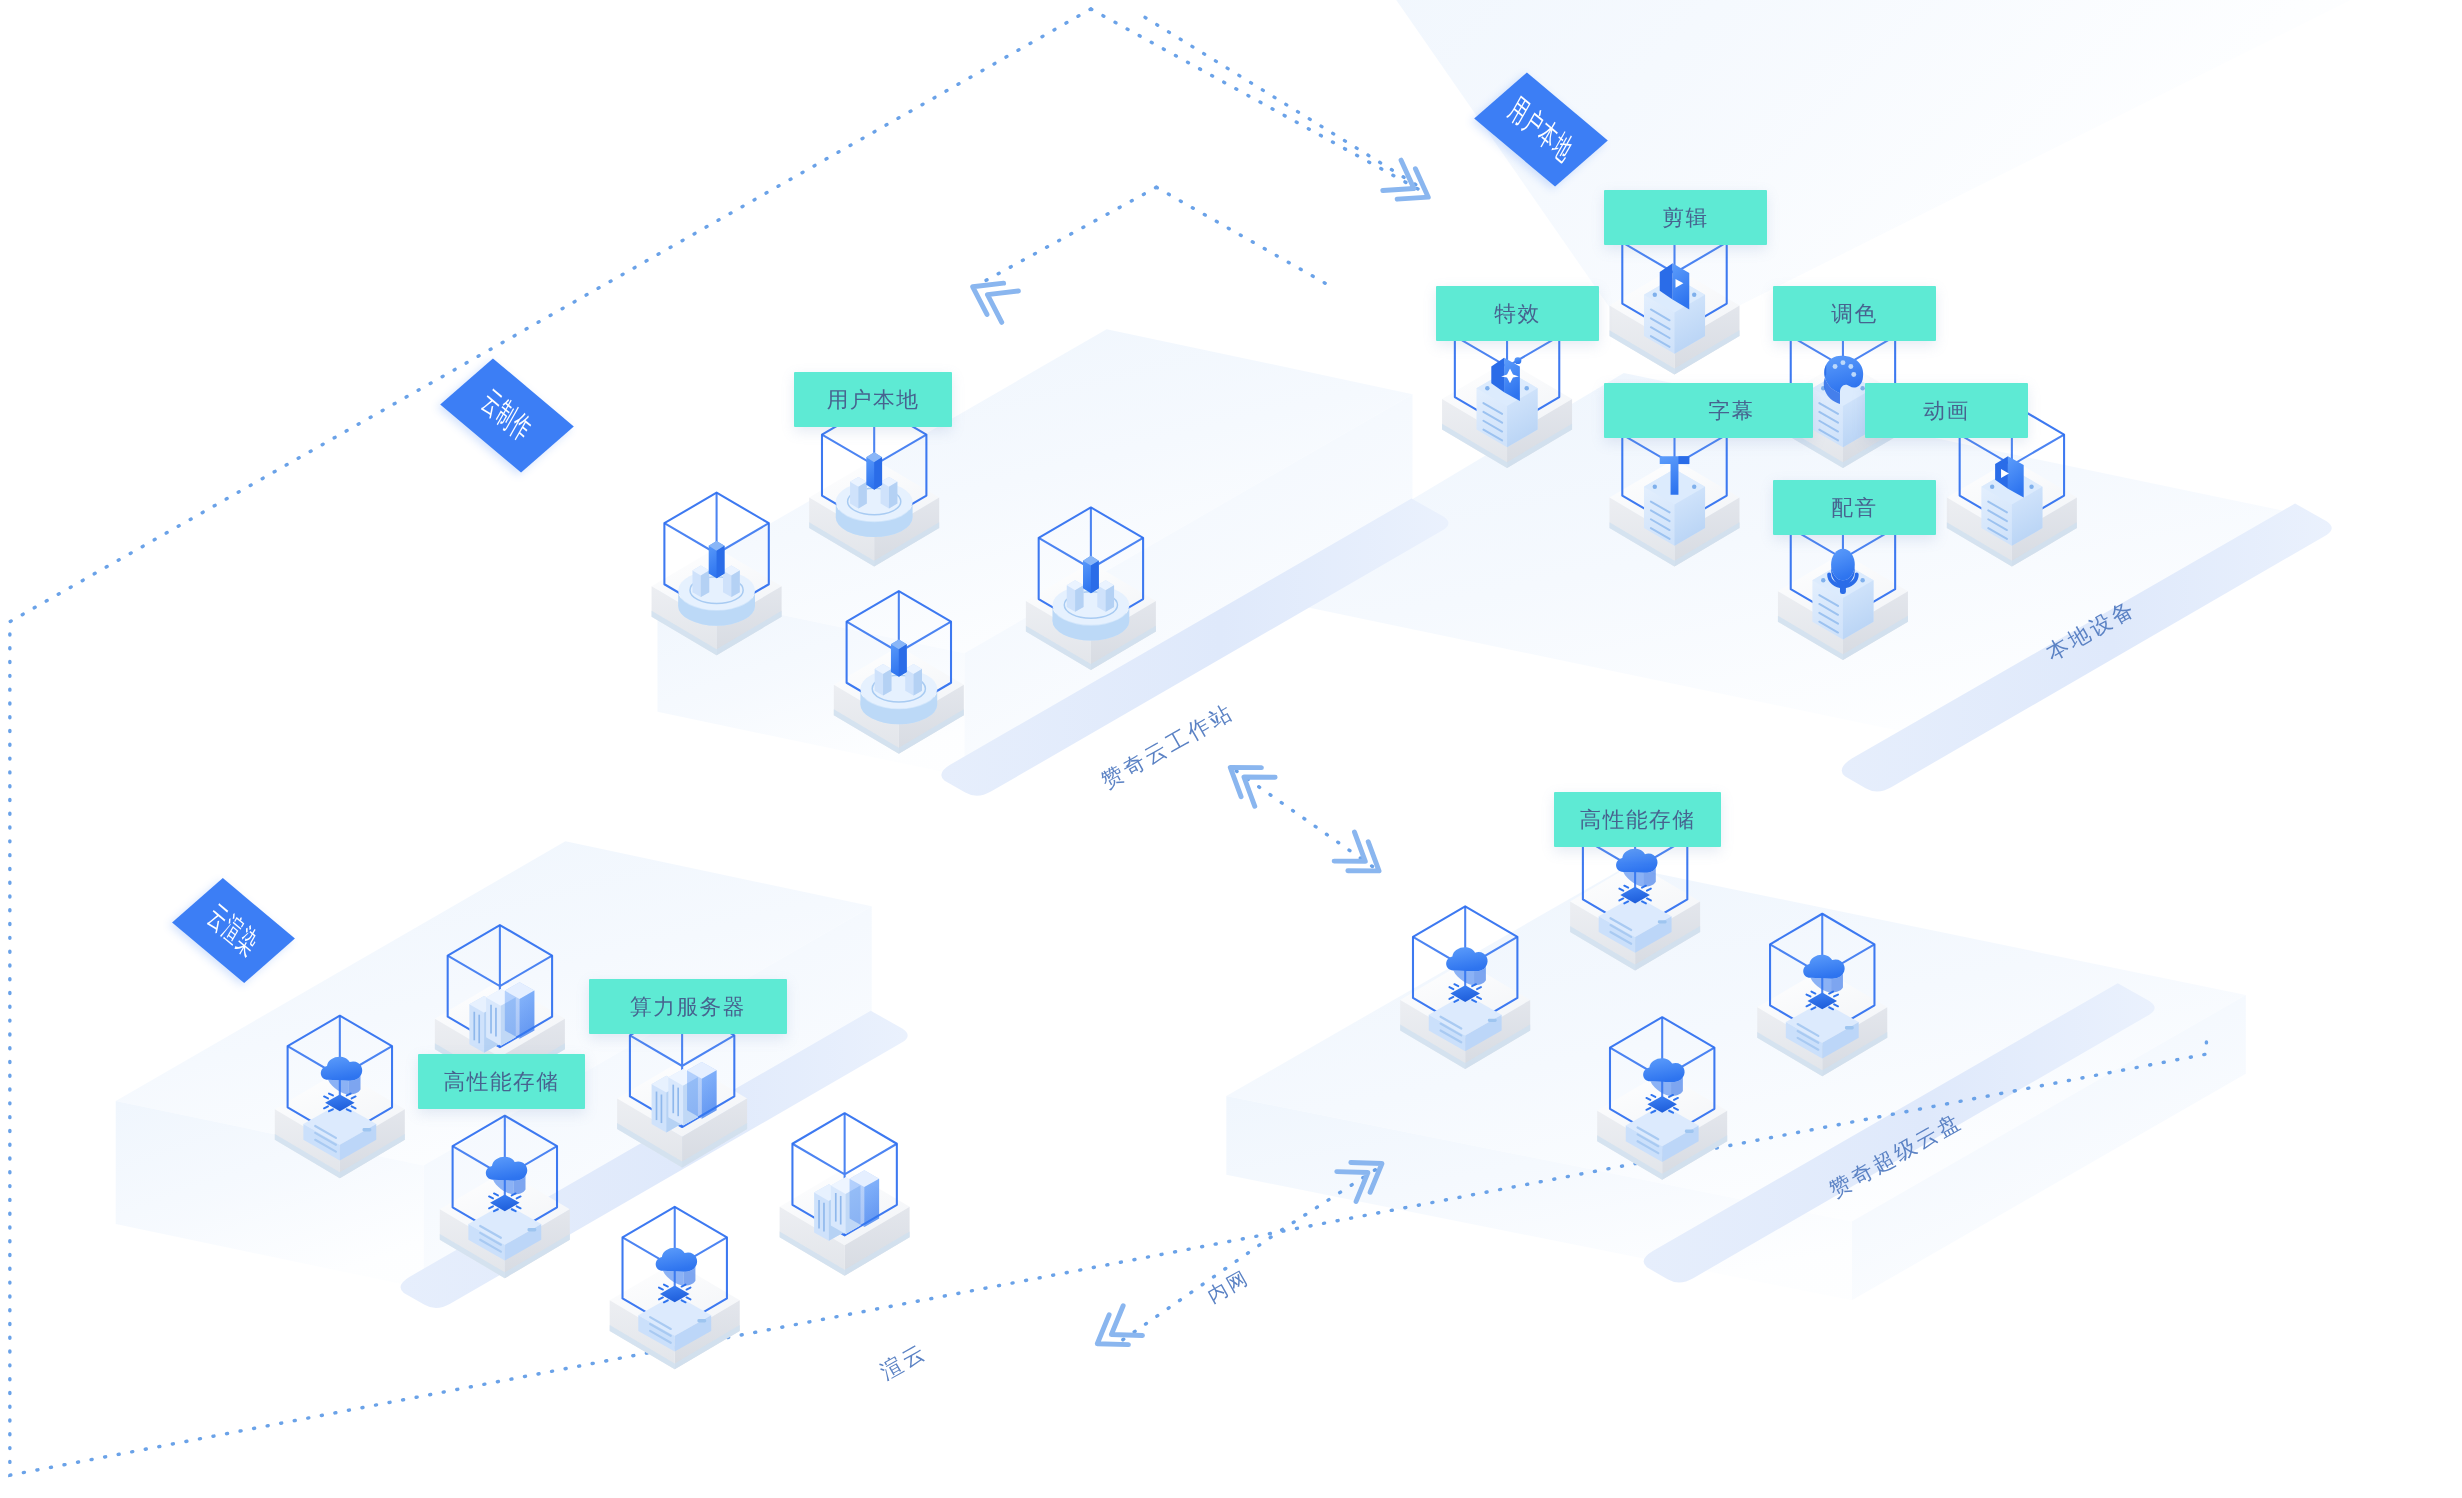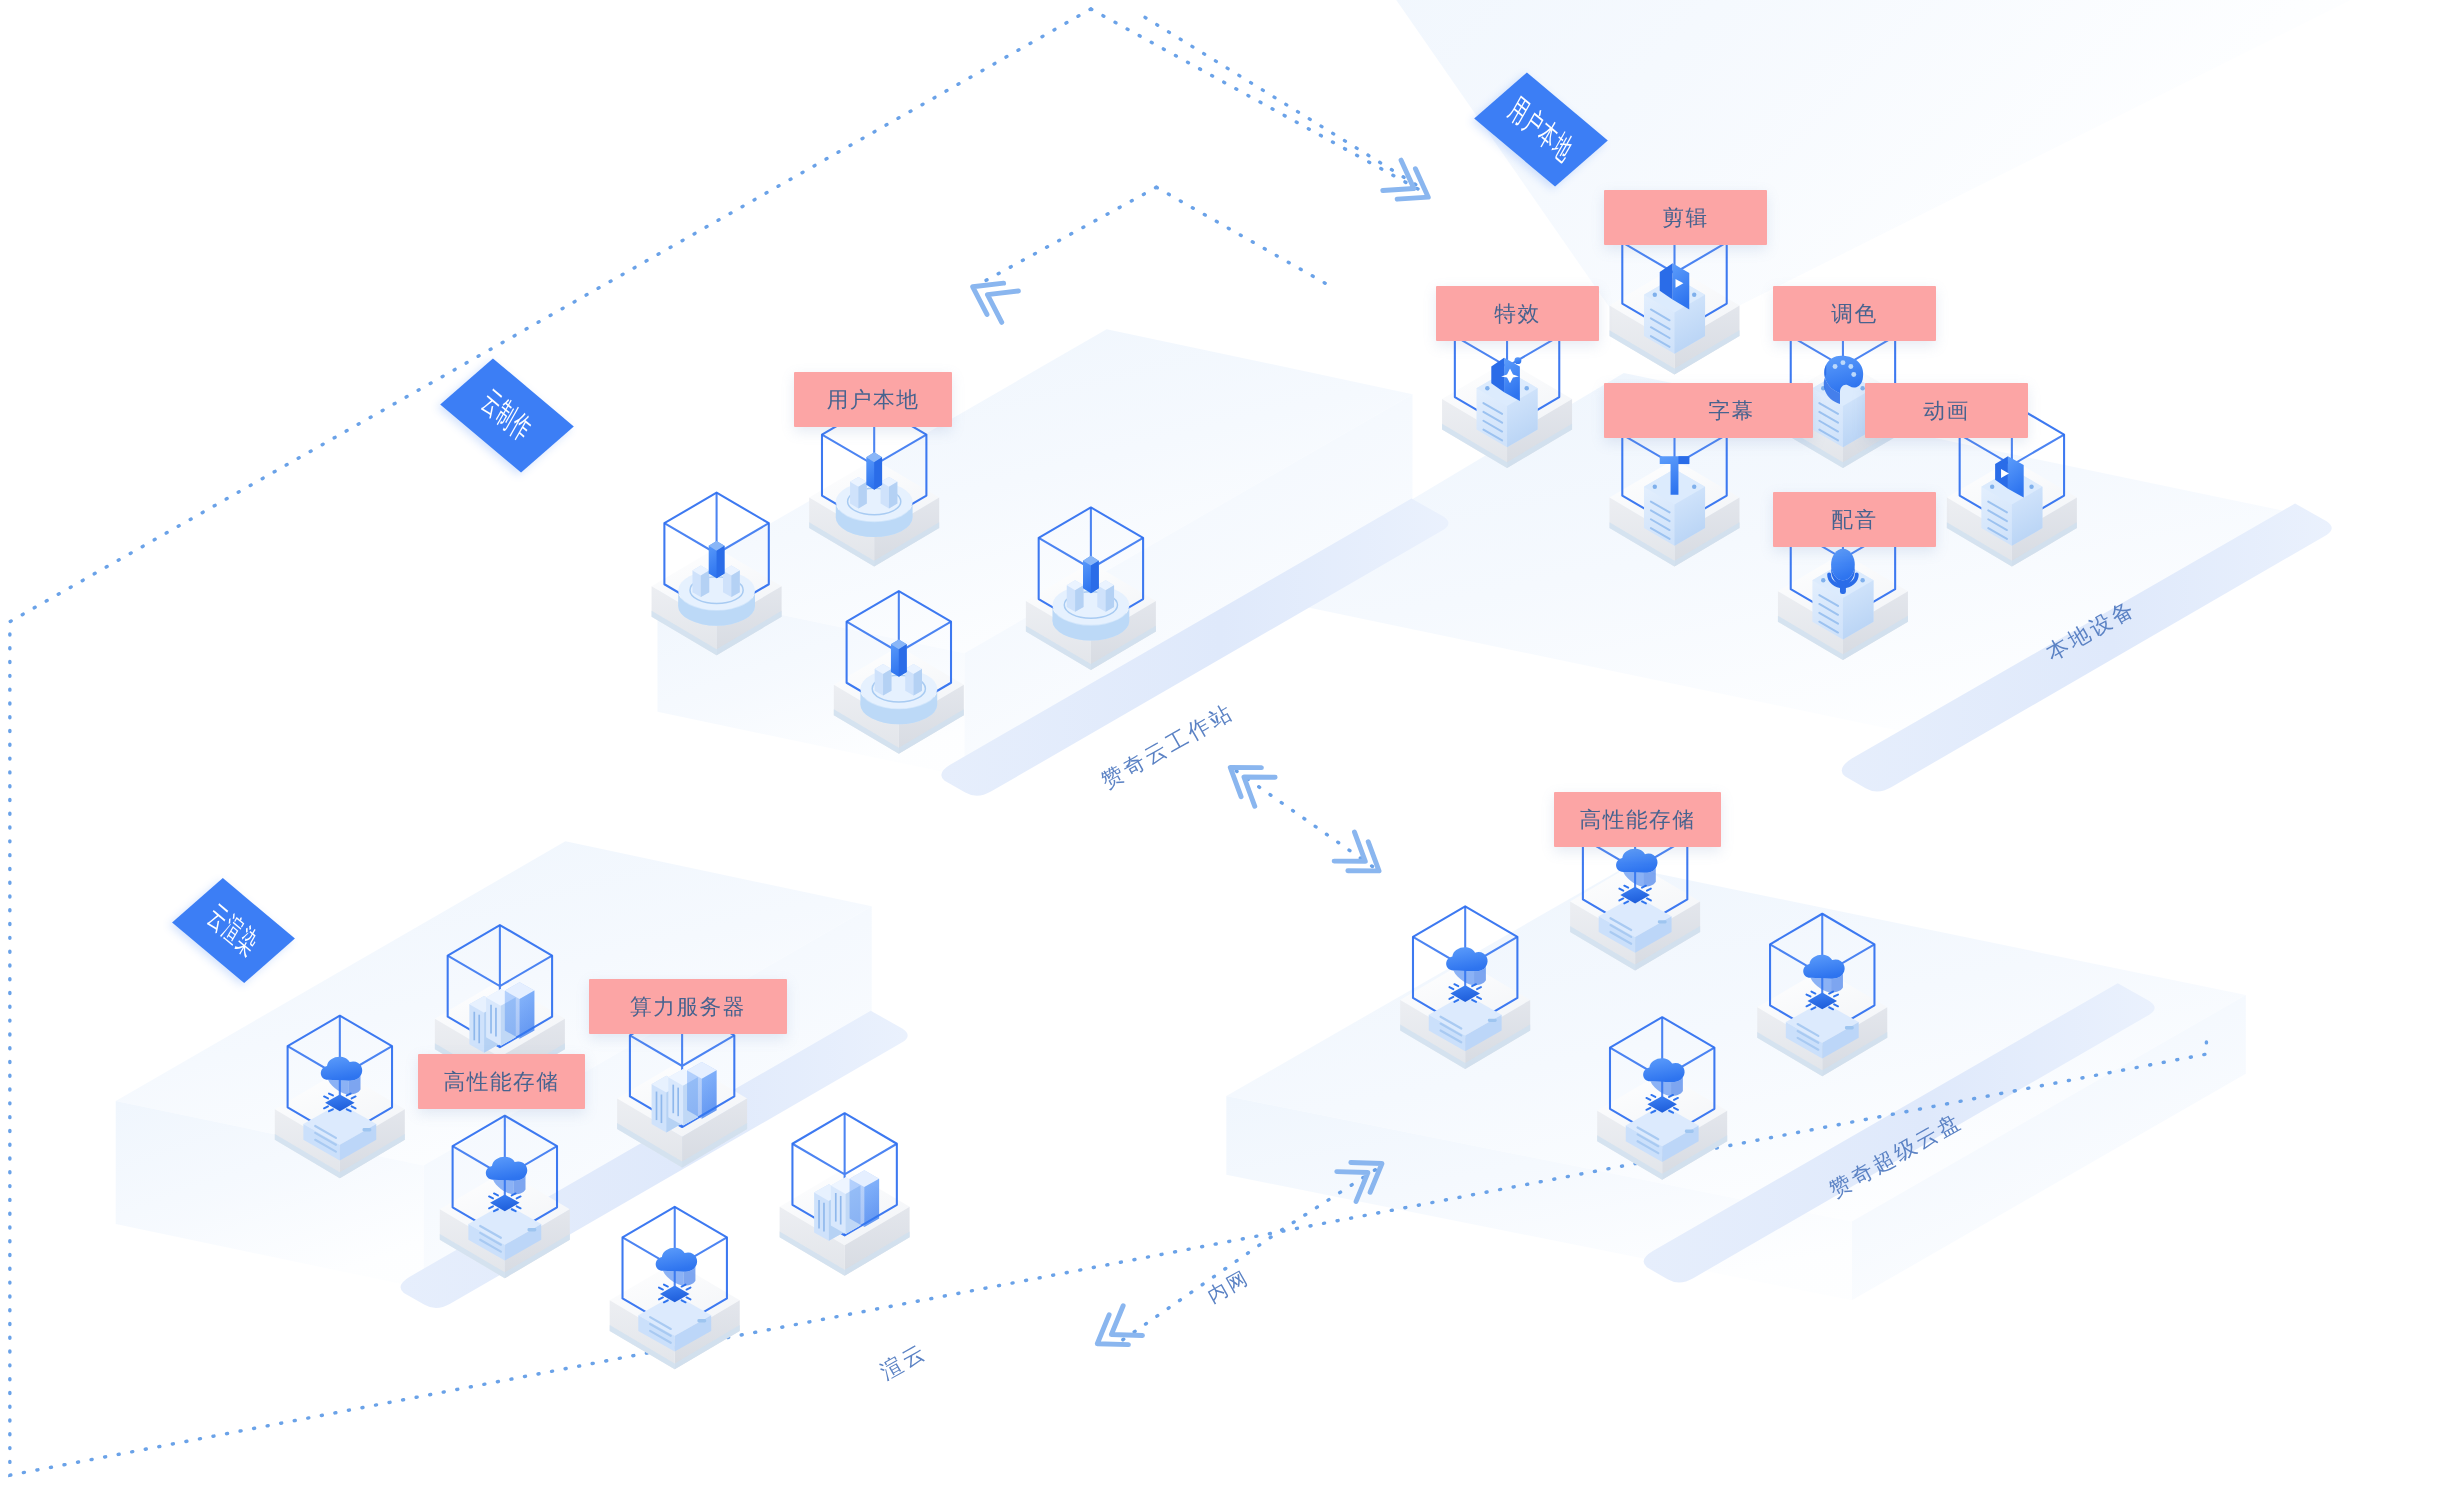--- a/index.html
+++ b/index.html
@@ -23,21 +23,21 @@
     letter-spacing:2px;
     white-space:nowrap;
     display:flex;align-items:center;justify-content:center;
     transform-origin:center center;
     box-shadow:0 3px 8.9px rgba(60,126,245,.22);
   }
 
   
   .chip{
     position:absolute;
-    background:#fca5a5;
+    background:#5eead4;
     color:#47638f;
     font-size:21.7px;
     letter-spacing:1.5px;
     white-space:nowrap;
     display:flex;align-items:center;justify-content:center;
     box-shadow:0 4.9px 12.8px rgba(110,140,190,.17);
     border-radius:1px;
   }
 
   
@@ -536,21 +536,21 @@
     </div>
     <div class="chip" style="left:1773px;top:286px;width:163px;height:55px;justify-content:center;">
       <span>调色</span>
     </div>
     <div class="chip" style="left:1604px;top:383px;width:163px;height:55px;padding-left:46px;">
       <span>字幕</span>
     </div>
     <div class="chip" style="left:1865px;top:383px;width:163px;height:55px;">
       <span>动画</span>
     </div>
-    <div class="chip" style="left:1773px;top:480px;width:163px;height:55px;margin-top:12px;">
+    <div class="chip" style="left:1773px;top:480px;width:163px;height:55px;">
       <span>配音</span>
     </div>
 
     <div class="chip" style="left:794px;top:372px;width:158px;height:55px;">
       <span>用户本地</span>
     </div>
 
     <div class="chip" style="left:589px;top:979px;width:198px;height:55px;">
       <span>算力服务器</span>
     </div>

